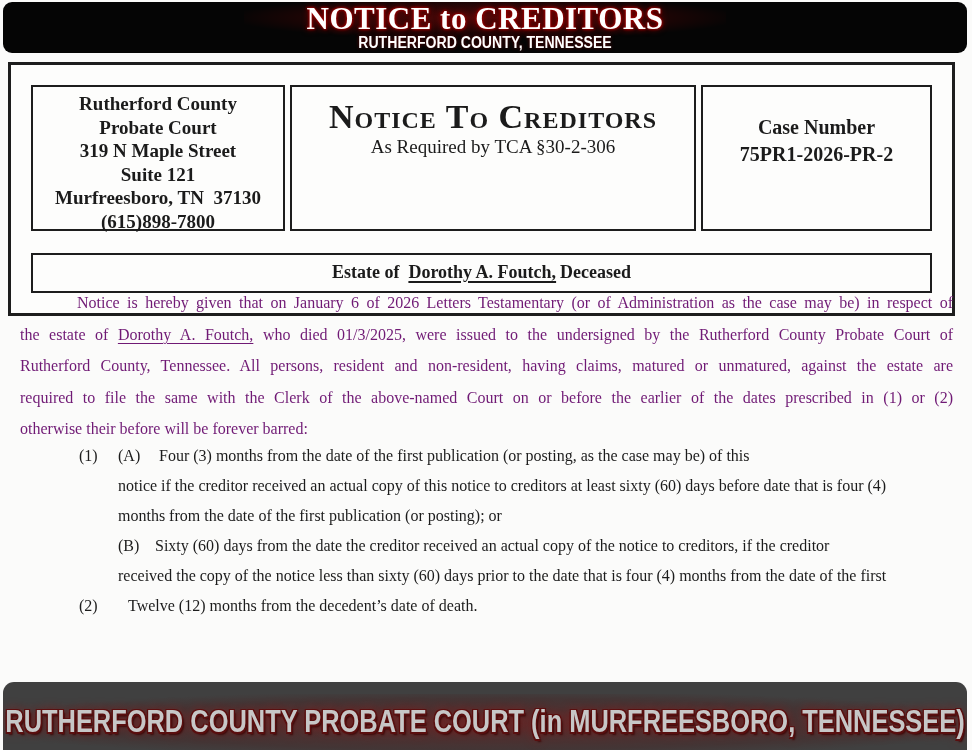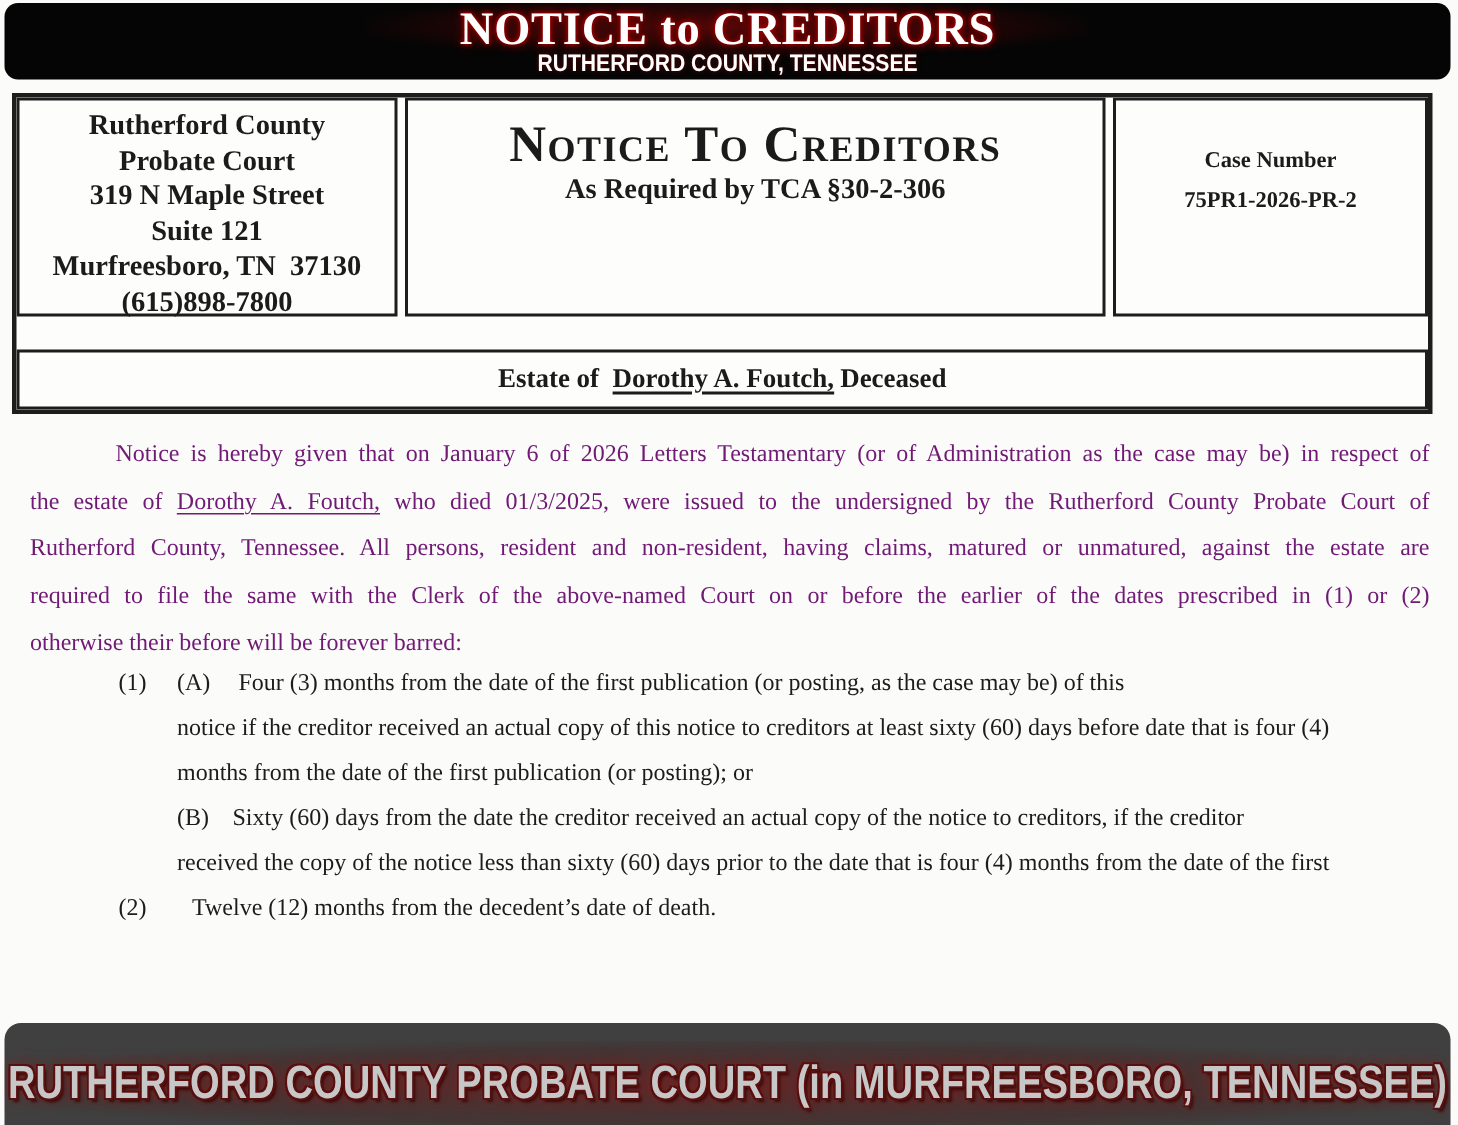--- a/index.html
+++ b/index.html
@@ -36,39 +36,39 @@
     font-family: "Liberation Sans", sans-serif;
     font-weight: bold; font-size: 16px; line-height: 17px;
     color: #ffffff; transform: scaleX(0.88);
     text-shadow: 0 0 4px rgba(140,0,0,0.7);
     white-space: nowrap;
   }
 
   
   .form-box {
     position: absolute; left: 8px; top: 62px; width: 947px;
-    border: 3px solid #1d1d1d; background: #fdfdfc; padding: 0;
+    border: 3px solid #1d1d1d; background: #fdfdfc; padding: 20px;
     box-sizing: border-box;
   }
   .form-row1 { display: flex; gap: 5px; }
   .cell { border: 2px solid #1d1d1d; background: #fdfdfc; box-sizing: border-box; }
   .cell-court {
     width: 254px; height: 146px;
     text-align: center; font-weight: bold; font-size: 19px; line-height: 23.5px;
     padding-top: 5px;
   }
   .cell-title { flex: 1; height: 146px; text-align: center; }
   .notice-title {
     font-variant: small-caps; font-weight: bold; font-size: 34px;
     letter-spacing: 1px; margin-top: 13px; line-height: 34px;
   }
-  .notice-subtitle { font-weight: bold; font-size: 19px; margin-top: 2px; }
+  .notice-subtitle { font-weight: normal; font-size: 19px; margin-top: 2px; }
   .cell-case {
-    width: 210px; height: 146px;
-    text-align: center; font-weight: bold; font-size: 15px; line-height: 27px;
+    width: 231px; height: 146px;
+    text-align: center; font-weight: bold; font-size: 20px; line-height: 27px;
     padding-top: 27px;
   }
   .form-row2 {
     border: 2px solid #1d1d1d; margin-top: 22px; height: 36px;
     text-align: center; font-weight: bold; font-size: 18px; line-height: 34px;
     background: #fdfdfc;
   }
   .estate-name { text-decoration: underline; text-underline-offset: 3px; text-decoration-thickness: 1.5px; margin-left: 9px; }
   .estate-suffix { margin-left: 4px; }
 

